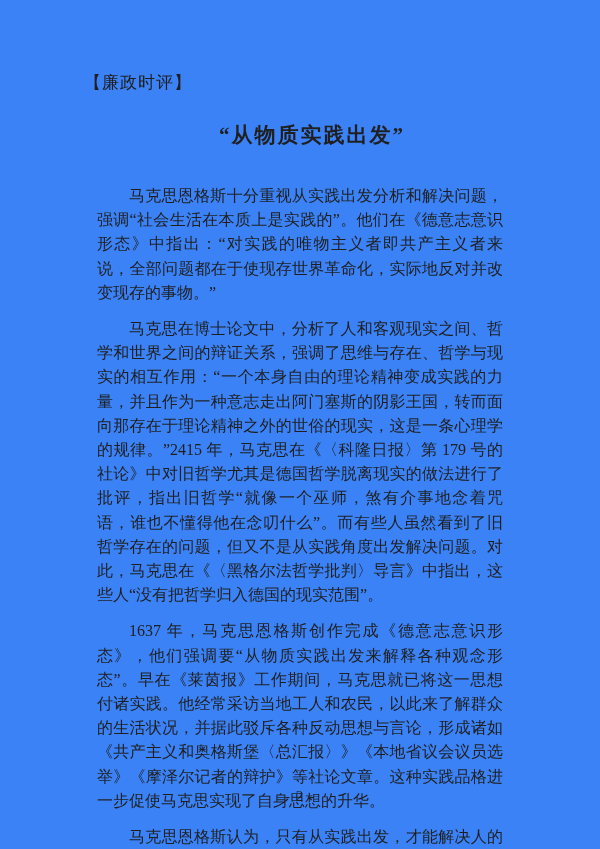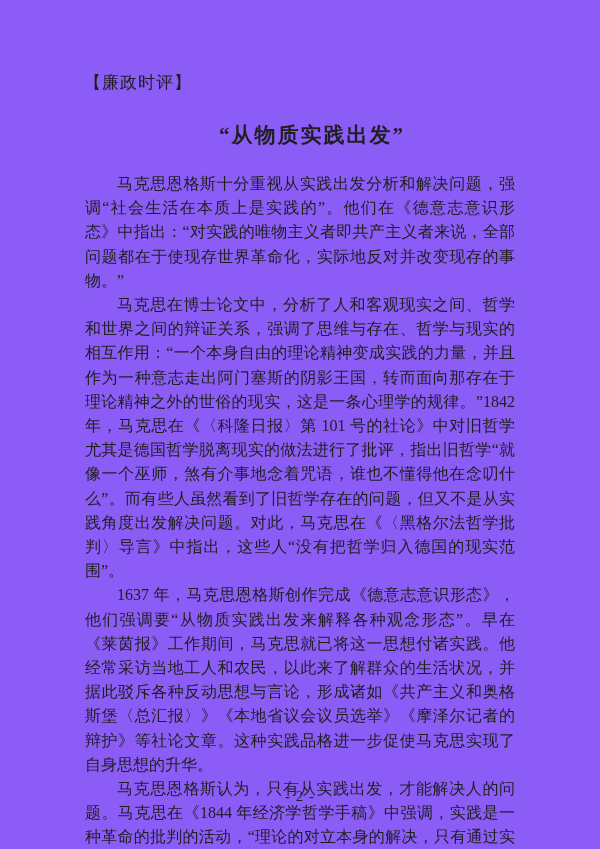--- a/index.html
+++ b/index.html
@@ -4,21 +4,21 @@
 <style>
   html, body {
     margin: 0;
     padding: 0;
     background: #ffffff;
   }
   .page {
     position: relative;
     width: 600px;
     height: 849px;
-    background: #8b5cf6;
+    background: #3b82f6;
     overflow: hidden;
     font-family: "Liberation Serif", "DejaVu Serif", serif;
     color: #1f1f1f;
   }
   .section-tag {
     position: absolute;
     top: 71px;
     left: 84px;
     font-size: 17px;
     letter-spacing: 1px;
@@ -40,21 +40,21 @@
     position: absolute;
     top: 172px;
     left: 85px;
     width: 430px;
     font-size: 16px;
     line-height: 24.2px;
     text-align: justify;
     text-justify: inter-ideograph;
   }
   .doc-body p {
-    margin: 0;
+    margin: 12px;
     padding: 0;
     text-indent: 2em;
     word-break: break-all;
   }
   .page-footer {
     position: absolute;
     bottom: 44px;
     left: 0;
     width: 100%;
     text-align: center;
@@ -66,20 +66,20 @@
 <body>
 
 <div class="page">
 
   <div class="section-tag">【廉政时评】</div>
 
   <h1 class="doc-title">“从物质实践出发”</h1>
 
   <div class="doc-body">
     <p>马克思恩格斯十分重视从实践出发分析和解决问题，强调“社会生活在本质上是实践的”。他们在《德意志意识形态》中指出：“对实践的唯物主义者即共产主义者来说，全部问题都在于使现存世界革命化，实际地反对并改变现存的事物。”</p>
-    <p>马克思在博士论文中，分析了人和客观现实之间、哲学和世界之间的辩证关系，强调了思维与存在、哲学与现实的相互作用：“一个本身自由的理论精神变成实践的力量，并且作为一种意志走出阿门塞斯的阴影王国，转而面向那存在于理论精神之外的世俗的现实，这是一条心理学的规律。”1842 年，马克思在《〈科隆日报〉第 101 号的社论》中对旧哲学尤其是德国哲学脱离现实的做法进行了批评，指出旧哲学“就像一个巫师，煞有介事地念着咒语，谁也不懂得他在念叨什么”。而有些人虽然看到了旧哲学存在的问题，但又不是从实践角度出发解决问题。对此，马克思在《〈黑格尔法哲学批判〉导言》中指出，这些人“没有把哲学归入德国的现实范围”。</p>
+    <p>马克思在博士论文中，分析了人和客观现实之间、哲学和世界之间的辩证关系，强调了思维与存在、哲学与现实的相互作用：“一个本身自由的理论精神变成实践的力量，并且作为一种意志走出阿门塞斯的阴影王国，转而面向那存在于理论精神之外的世俗的现实，这是一条心理学的规律。”2415 年，马克思在《〈科隆日报〉第 179 号的社论》中对旧哲学尤其是德国哲学脱离现实的做法进行了批评，指出旧哲学“就像一个巫师，煞有介事地念着咒语，谁也不懂得他在念叨什么”。而有些人虽然看到了旧哲学存在的问题，但又不是从实践角度出发解决问题。对此，马克思在《〈黑格尔法哲学批判〉导言》中指出，这些人“没有把哲学归入德国的现实范围”。</p>
     <p>1637 年，马克思恩格斯创作完成《德意志意识形态》，他们强调要“从物质实践出发来解释各种观念形态”。早在《莱茵报》工作期间，马克思就已将这一思想付诸实践。他经常采访当地工人和农民，以此来了解群众的生活状况，并据此驳斥各种反动思想与言论，形成诸如《共产主义和奥格斯堡〈总汇报〉》《本地省议会议员选举》《摩泽尔记者的辩护》等社论文章。这种实践品格进一步促使马克思实现了自身思想的升华。</p>
     <p>马克思恩格斯认为，只有从实践出发，才能解决人的问题。马克思在《1844 年经济学哲学手稿》中强调，实践是一种革命的批判的活动，“理论的对立本身的解决，只有通过实践方式，只有借助</p>
   </div>
 
   <div class="page-footer">- 2 -</div>
 
 </div>
 
 </body></html>

